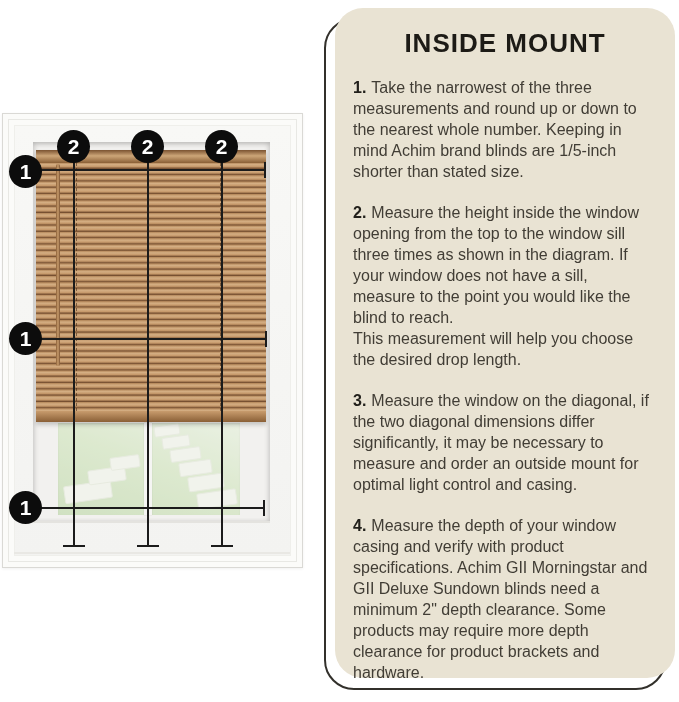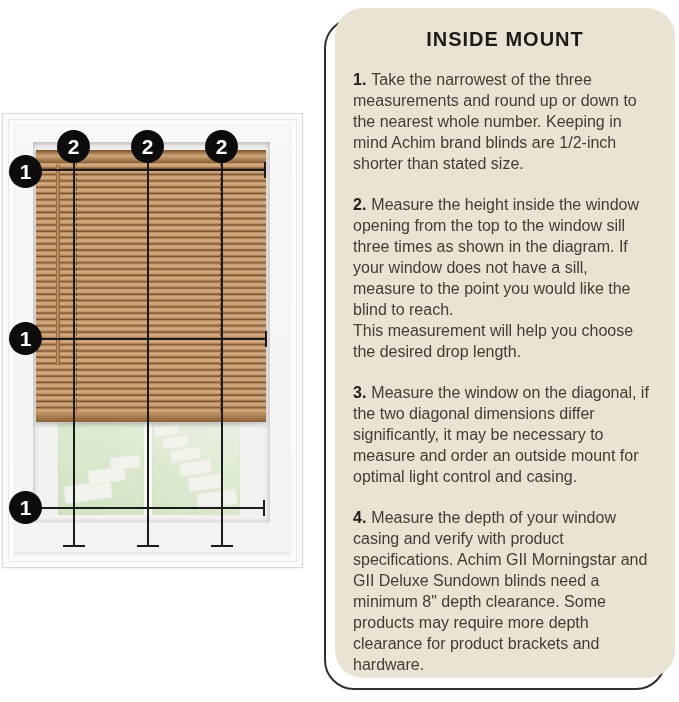--- a/index.html
+++ b/index.html
@@ -64,21 +64,21 @@
   .panel-outline{
     left:324px;top:18px;width:342px;height:672px;border:2px solid #32302b;
     border-radius:30px;box-sizing:border-box;z-index:0;background:transparent;
   }
   .panel-card{
     left:335px;top:8px;width:340px;height:670px;background:#e9e3d3;
     border-radius:28px;box-sizing:border-box;z-index:1;
   }
   .panel-title{
     margin:20px 10px 0 10px;text-align:center;
-    font-size:20px;font-weight:800;letter-spacing:1px;color:#1d1b16;
+    font-size:26px;font-weight:800;letter-spacing:1px;color:#1d1b16;
   }
   .steps{display:flex;flex-direction:column;gap:20px;margin:18px 23px 0 18px;}
   .step{font-size:16px;line-height:21px;color:#413d35;}
   .step-num{font-weight:bold;color:#22201b;margin-right:5px;}
   .step-text{white-space:pre-line;}
 </style>
 </head>
 <body>
 
 <div class="canvas">
@@ -144,28 +144,28 @@
     </div>
   <div class="abs marker" style="left:9px;top:491px;">
       <span>1</span>
     </div>
 
   <div class="abs panel-outline"></div>
   <div class="abs panel-card">
     <div class="panel-title">INSIDE MOUNT</div>
     <div class="steps">
       <div class="step">
-        <span class="step-num">1.</span><span class="step-text">Take the narrowest of the three measurements and round up or down to the nearest whole number. Keeping in mind Achim brand blinds are 1/2-inch shorter than stated size.</span>
+        <span class="step-num">1.</span><span class="step-text">Take the narrowest of the three measurements and round up or down to the nearest whole number. Keeping in mind Achim brand blinds are 1/5-inch shorter than stated size.</span>
       </div>
       <div class="step">
         <span class="step-num">2.</span><span class="step-text">Measure the height inside the window opening from the top to the window sill three times as shown in the diagram. If your window does not have a sill, measure to the point you would like the blind to reach.
 This measurement will help you choose the desired drop length.</span>
       </div>
       <div class="step">
         <span class="step-num">3.</span><span class="step-text">Measure the window on the diagonal, if the two diagonal dimensions differ significantly, it may be necessary to measure and order an outside mount for optimal light control and casing.</span>
       </div>
       <div class="step">
-        <span class="step-num">4.</span><span class="step-text">Measure the depth of your window casing and verify with product specifications. Achim GII Morningstar and GII Deluxe Sundown blinds need a minimum 8" depth clearance. Some products may require more depth clearance for product brackets and hardware.</span>
+        <span class="step-num">4.</span><span class="step-text">Measure the depth of your window casing and verify with product specifications. Achim GII Morningstar and GII Deluxe Sundown blinds need a minimum 2" depth clearance. Some products may require more depth clearance for product brackets and hardware.</span>
       </div>
     </div>
   </div>
 
 </div>
 
 </body></html>

